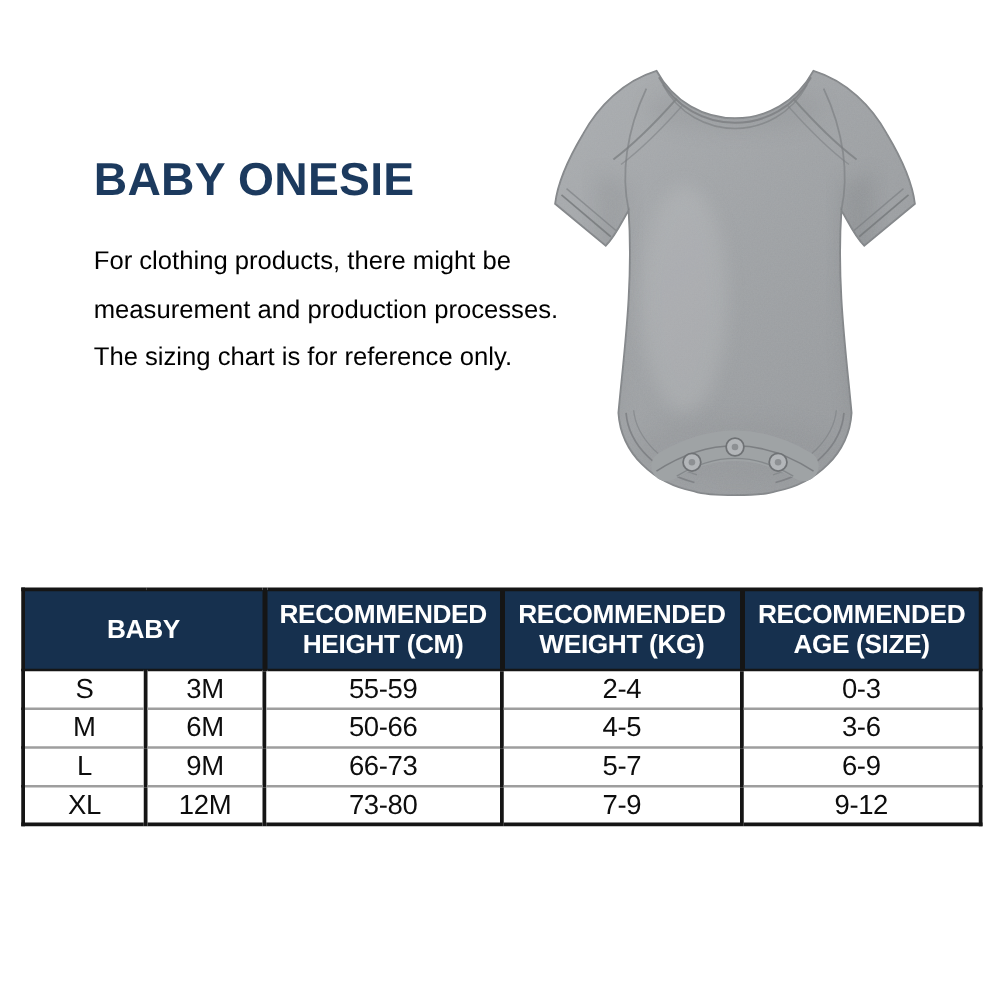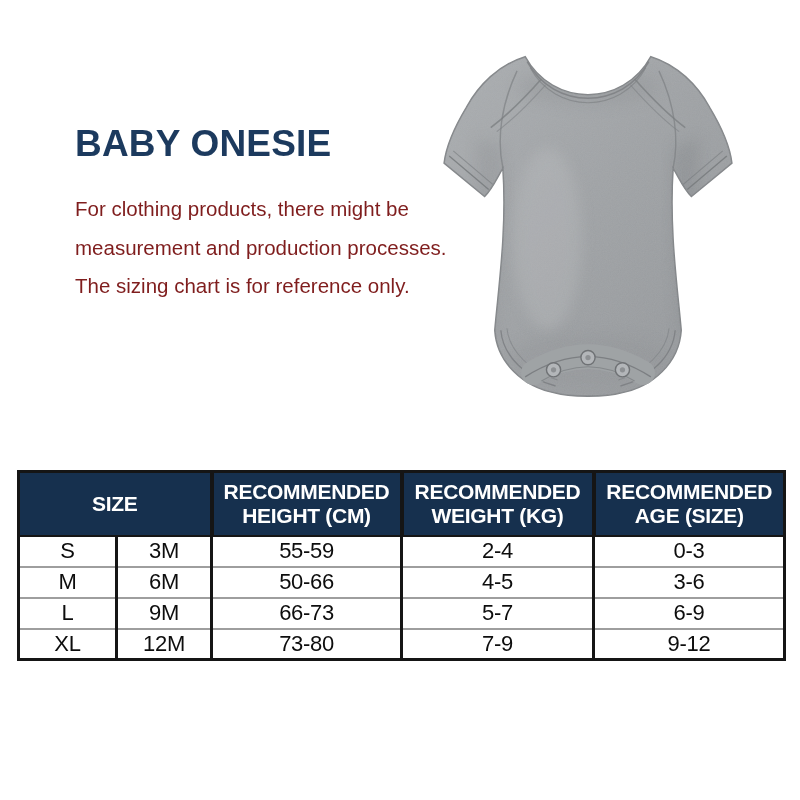--- a/index.html
+++ b/index.html
@@ -8,21 +8,21 @@
     position:relative; width:800px; height:800px; background:#ffffff;
     overflow:hidden; font-family:"Liberation Sans", sans-serif;
   }
 
   
   .intro { position:absolute; left:75px; top:124px; width:385px; }
   .title {
     font-size:37px; font-weight:700; color:#1c3a5e;
     letter-spacing:0.2px; line-height:40px;
   }
-  .desc { margin-top:26px; font-size:20.5px; line-height:38.5px; color:#7f1d1d; }
+  .desc { margin-top:26px; font-size:20.5px; line-height:38.5px; color:#000000; }
   .desc .line { white-space:nowrap; }
 
   
   .onesie-wrap { position:absolute; left:436px; top:26px; width:304px; height:418px; }
   .onesie-wrap svg { width:100%; height:100%; display:block; }
 
   
   table.size-table {
     position:absolute; left:17px; top:470px; width:766px;
     border-collapse:collapse; table-layout:fixed;
@@ -167,21 +167,21 @@
   <table class="size-table">
     <colgroup>
       <col style="width:98px">
         <col style="width:95px">
       <col style="width:190px">
         <col style="width:192px">
         <col style="width:191px">
     </colgroup>
     <thead>
       <tr>
-        <th colspan="2">SIZE</th>
+        <th colspan="2">BABY</th>
         <th>RECOMMENDED HEIGHT (CM)</th>
         <th>RECOMMENDED WEIGHT (KG)</th>
         <th>RECOMMENDED AGE (SIZE)</th>
       </tr>
     </thead>
     <tbody>
       <tr>
         <td>S</td>
         <td>3M</td>
         <td>55-59</td>

